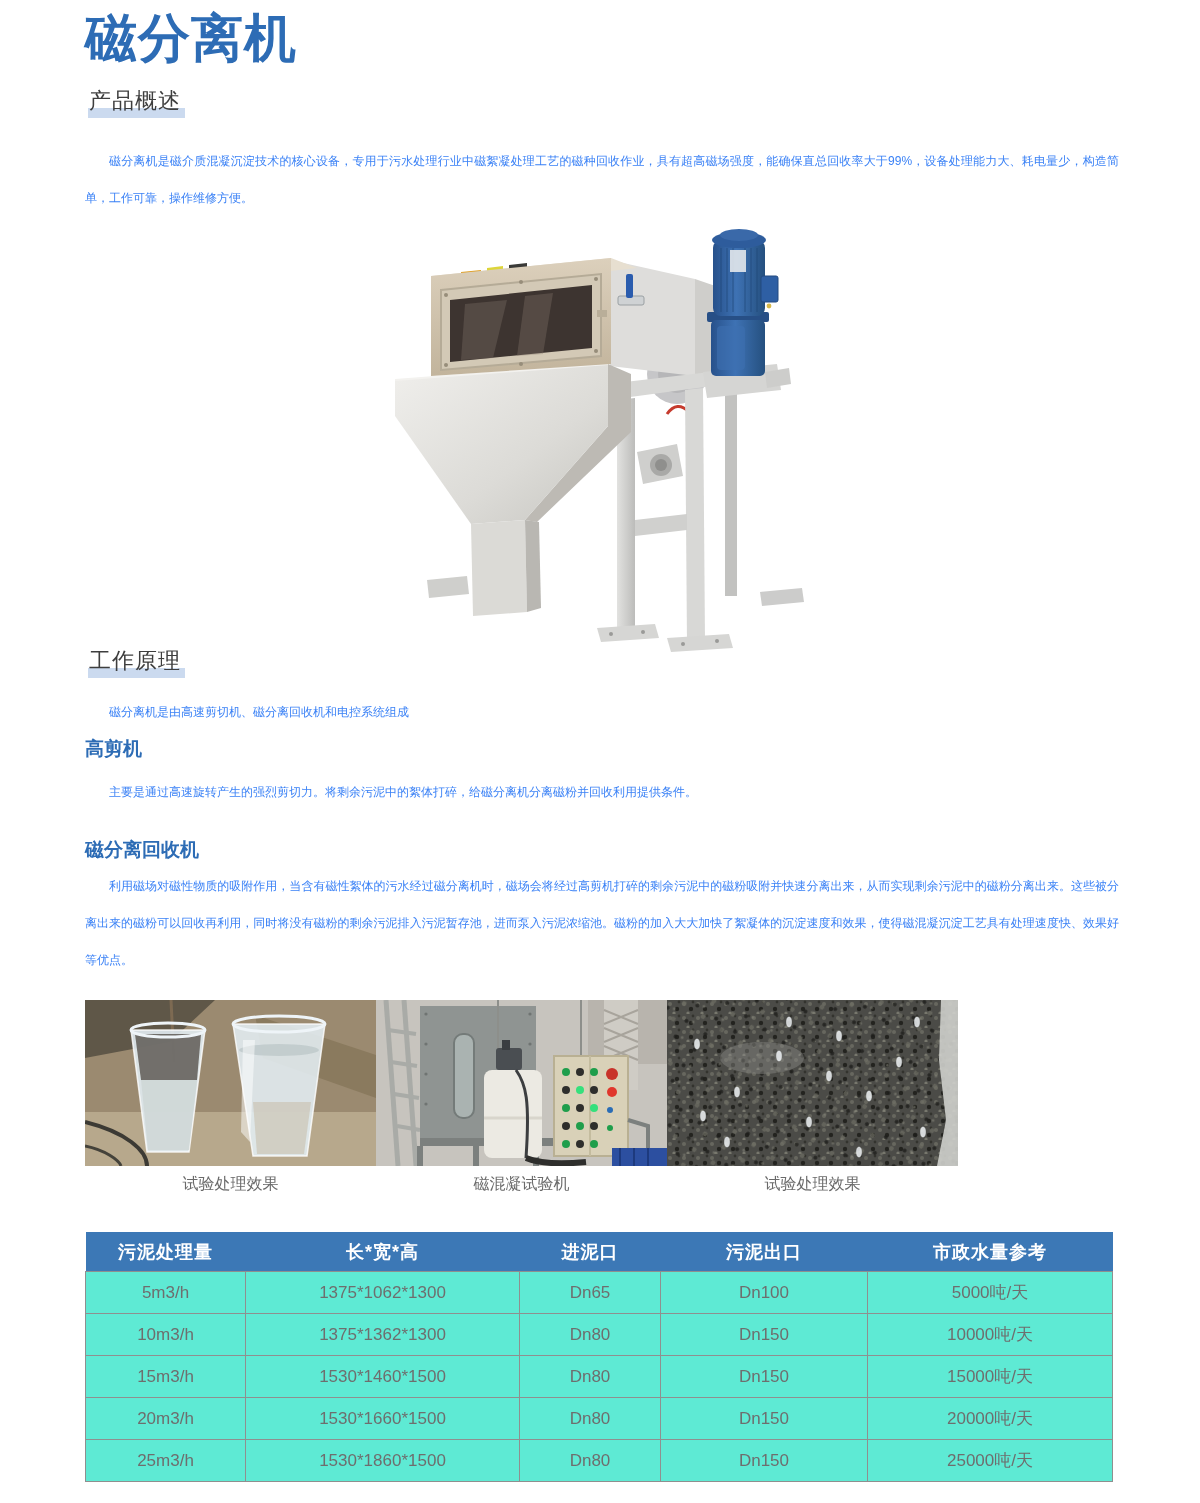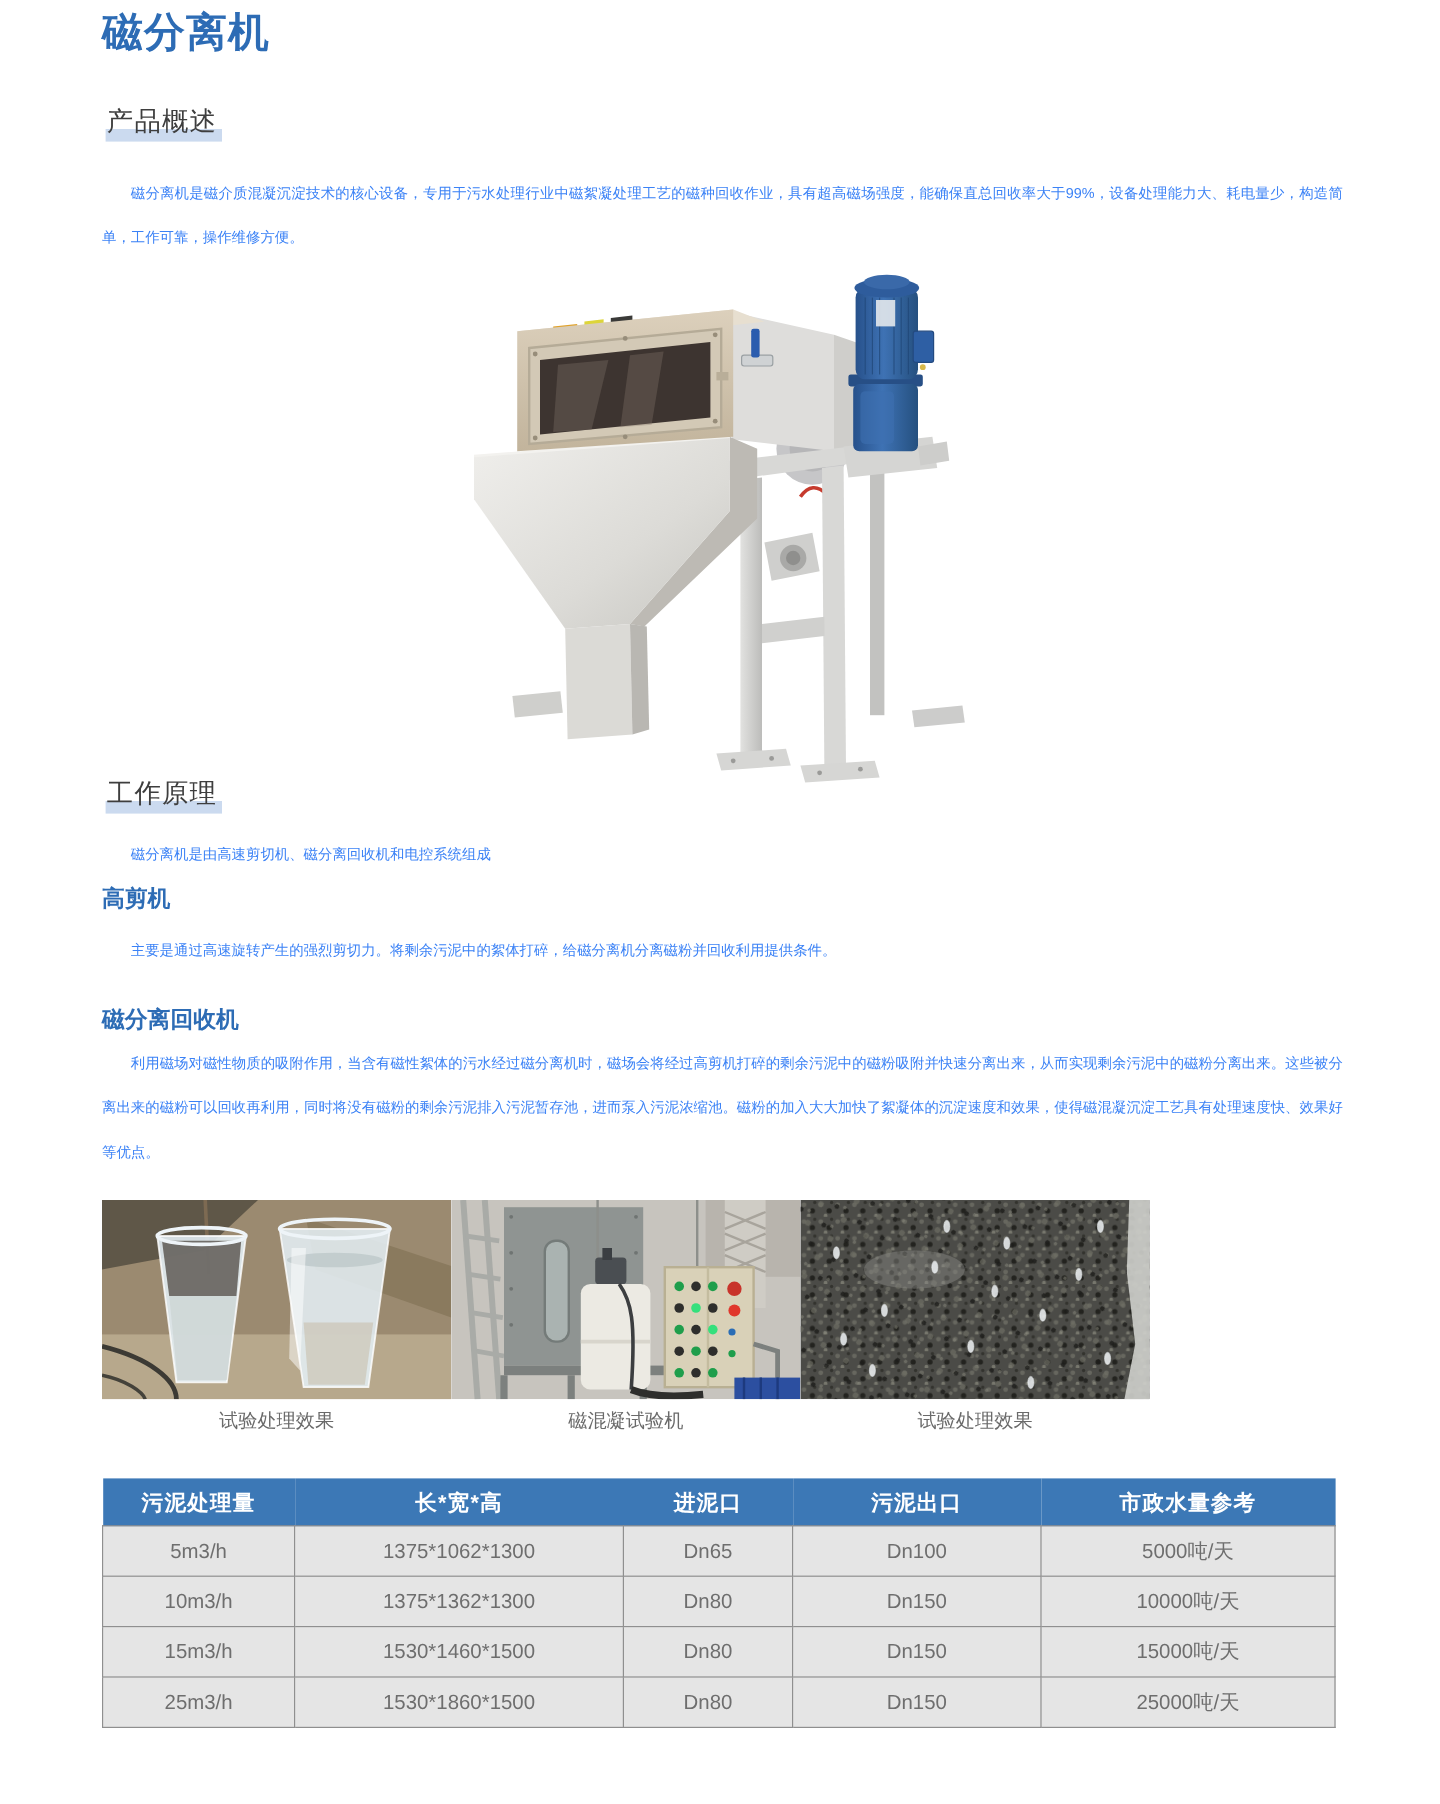--- a/index.html
+++ b/index.html
@@ -2,21 +2,21 @@
 <html><head>
 <meta charset="utf-8">
 <style>
   html,body{margin:0;padding:0;background:#ffffff;}
   .page{
     position:relative;width:1200px;height:1503px;margin:0 auto;background:#ffffff;
     font-family:"Liberation Sans","DejaVu Sans",sans-serif;overflow:hidden;
   }
   .page-title{
     position:absolute;left:85px;top:4px;margin:0;
-    font-size:34px;font-weight:800;color:#2d6cb5;letter-spacing:1px;
+    font-size:52px;font-weight:800;color:#2d6cb5;letter-spacing:1px;
   }
   .sec{position:absolute;left:88px;font-size:22px;color:#3e3e3e;letter-spacing:1px;}
   .sec .hl{background:linear-gradient(to top,#cbdaef 34%,rgba(0,0,0,0) 34%);padding:0 4px 5px 1px;margin-top:28px;}
   #sec-overview{top:86px;}
   #sec-principle{top:646px;}
   .body-p{
     position:absolute;left:85px;width:1034px;margin:0;
     font-size:12px;color:#3b82f6;line-height:37px;text-indent:2em;text-align:justify;
   }
   #p-overview{top:143px;}
@@ -35,21 +35,21 @@
   table.spec{
     position:absolute;left:85px;top:1232px;width:1027px;
     border-collapse:collapse;table-layout:fixed;
   }
   table.spec th{
     background:#3c78b6;color:#ffffff;font-size:18px;font-weight:600;
     height:37px;border:none;text-align:center;letter-spacing:1px;
   }
   table.spec td{
     border:1px solid #8f8f8f;color:#6e6e6e;font-size:17px;
-    height:39px;text-align:center;background:#e5e5e5;
+    height:39px;text-align:center;background:#5eead4;
   }
 </style>
 </head>
 <body>
 
 <div class="page">
 
   <h1 class="page-title">磁分离机</h1>
 
   <div class="sec" id="sec-overview">
@@ -328,20 +328,27 @@
         <td>10000吨/天</td>
       </tr>
       <tr>
         <td>15m3/h</td>
         <td>1530*1460*1500</td>
         <td>Dn80</td>
         <td>Dn150</td>
         <td>15000吨/天</td>
       </tr>
       <tr>
+        <td>20m3/h</td>
+        <td>1530*1660*1500</td>
+        <td>Dn80</td>
+        <td>Dn150</td>
+        <td>20000吨/天</td>
+      </tr>
+      <tr>
         <td>25m3/h</td>
         <td>1530*1860*1500</td>
         <td>Dn80</td>
         <td>Dn150</td>
         <td>25000吨/天</td>
       </tr>
     </tbody>
   </table>
 
 </div>

